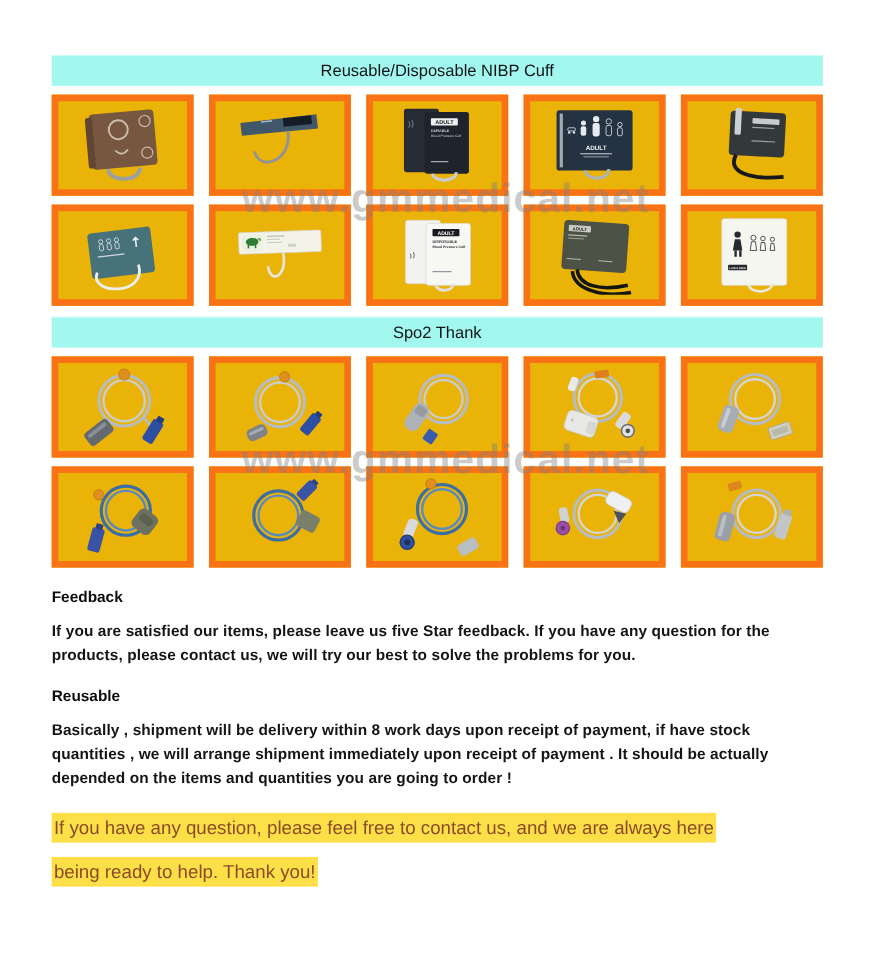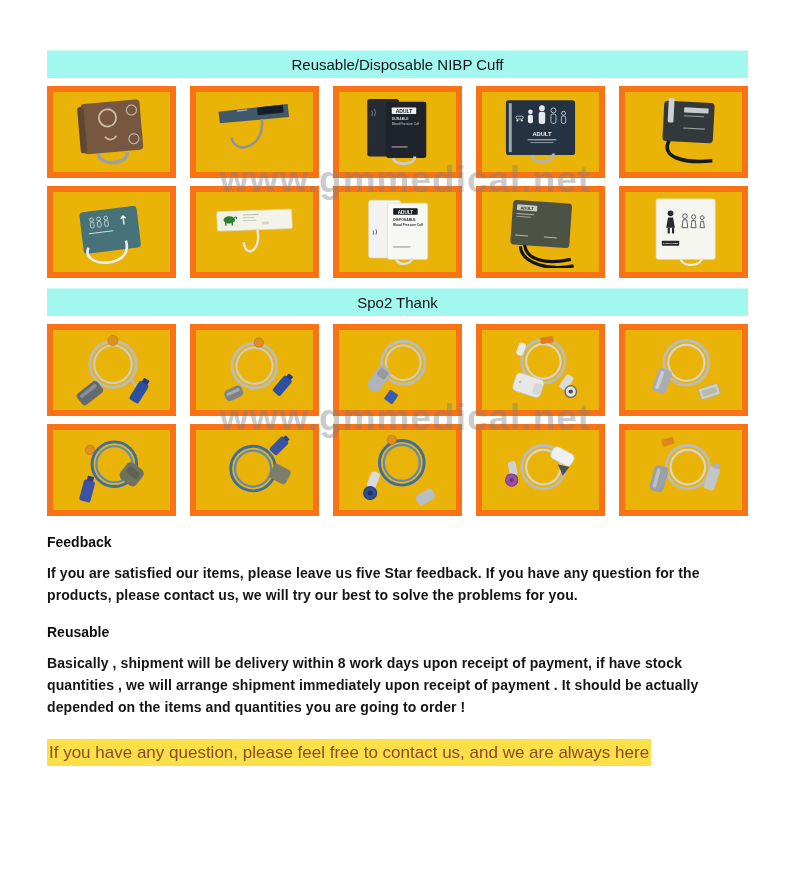--- a/index.html
+++ b/index.html
@@ -353,15 +353,16 @@
       <div class="watermark">www.gmmedical.net</div>
     </div>
 
     <h2 class="sec">Feedback</h2>
     <p class="body">If you are satisfied our items, please leave us five Star feedback. If you have any question for the products, please contact us, we will try our best to solve the problems for you.</p>
 
     <h2 class="sec">Reusable</h2>
     <p class="body">Basically , shipment will be delivery within 8 work days upon receipt of payment, if have stock quantities , we will arrange shipment immediately upon receipt of payment . It should be actually depended on the items and quantities you are going to order !</p>
 
     <p class="note1"><span class="hl">If you have any question, please feel free to contact us, and we are always here</span></p>
+    <p class="note2"><span class="hl">being ready to help. Thank you!</span></p>
 
   </div>
 </div>
 
 </body></html>

